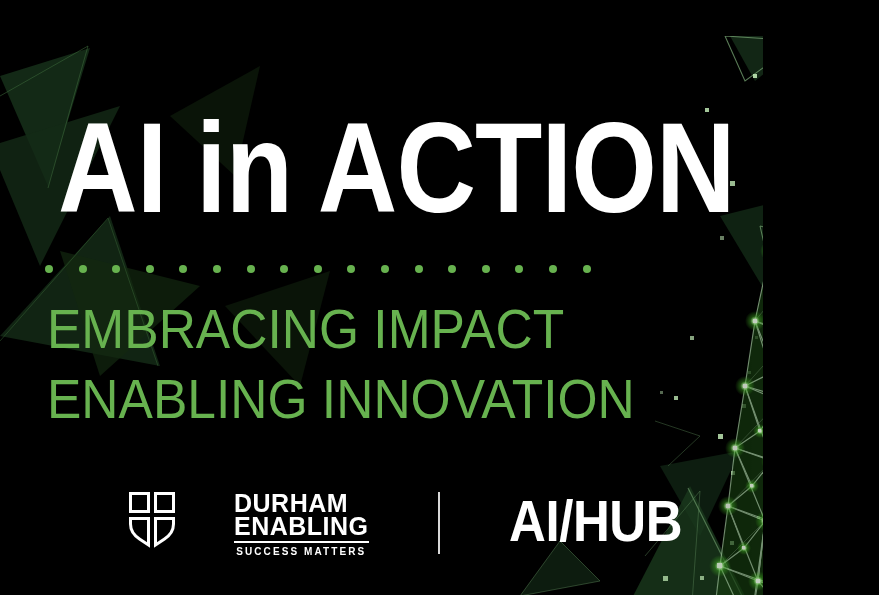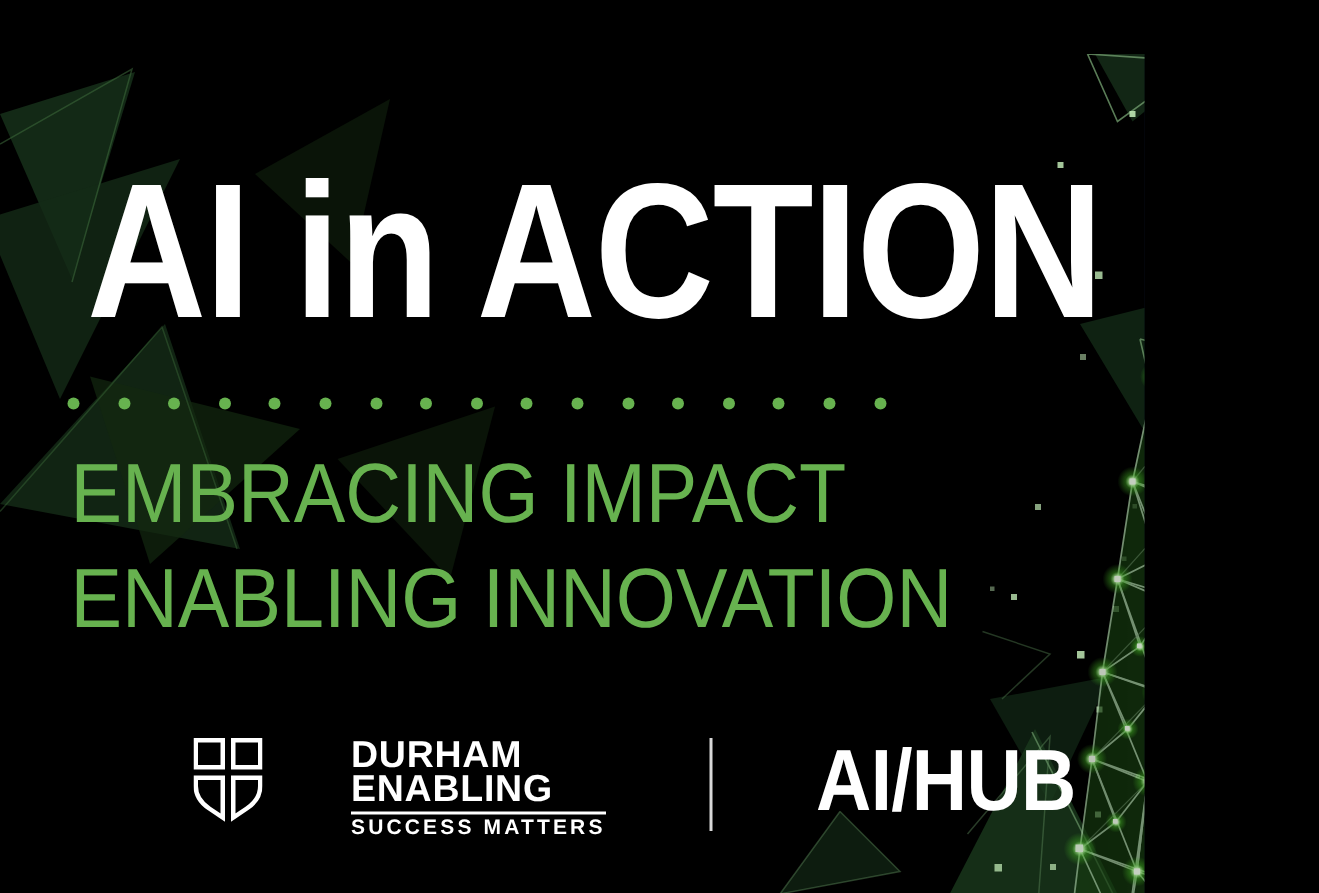--- a/index.html
+++ b/index.html
@@ -118,21 +118,21 @@
   .dc-rule {
     height: 2px;
     background: #ffffff;
     margin: 3px 0 3px 0;
     width: 100%;
   }
   .dc-tag {
     color: #ffffff;
     font-family: "Liberation Sans", sans-serif;
     font-weight: 700;
-    font-size: 14px;
+    font-size: 10px;
     line-height: 11px;
     letter-spacing: 2.1px;
     text-align: center;
     white-space: nowrap;
   }
 
   .vrule {
     width: 2px;
     height: 62px;
     background: #d8d8d8;

